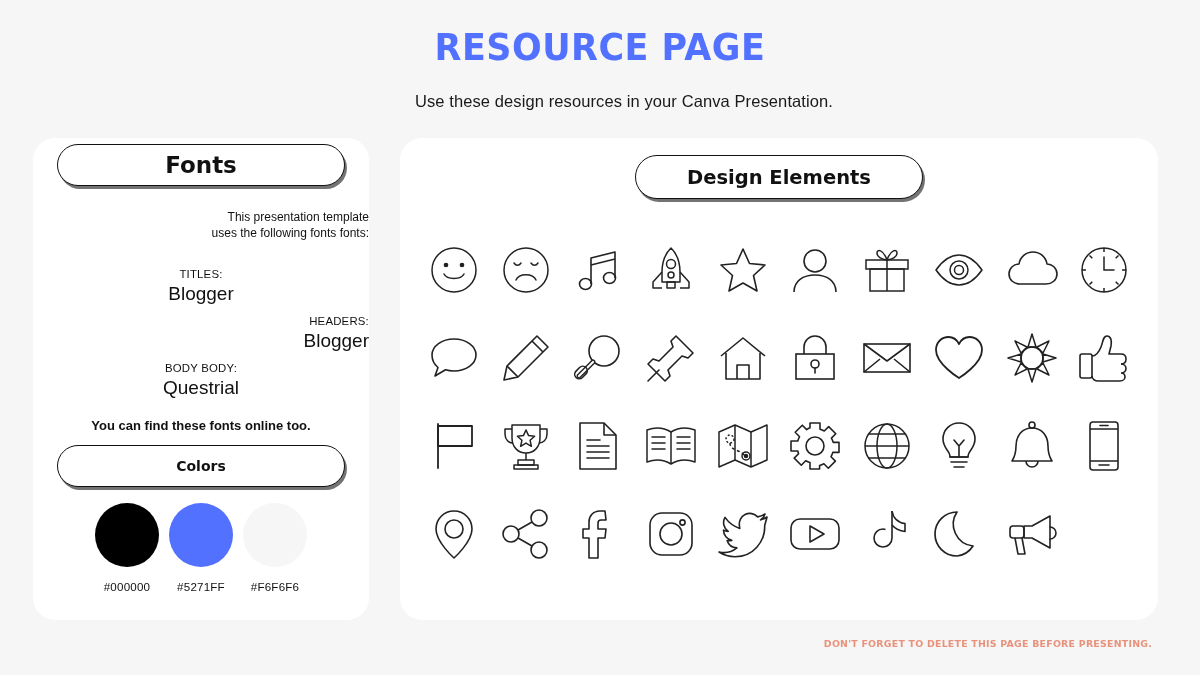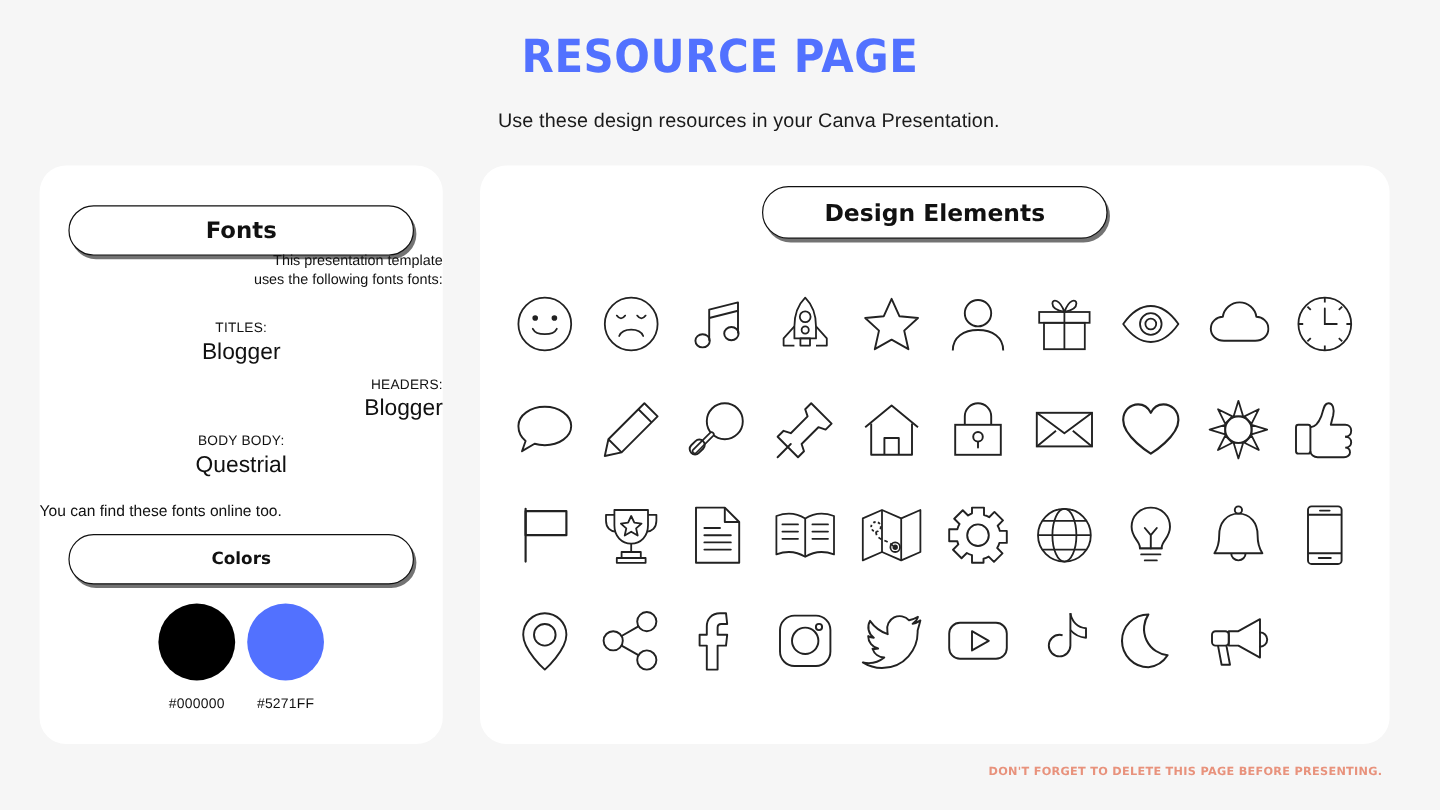--- a/index.html
+++ b/index.html
@@ -46,21 +46,21 @@
     position: absolute;
     border: 1.6px solid #111;
     border-radius: 999px;
     background: #fff;
     box-shadow: 2px 3px 0 rgba(0,0,0,.55);
     display: flex; align-items: center; justify-content: center;
     font-family: "DejaVu Sans", sans-serif;
     font-weight: 700;
     color: #111;
   }
-  .pill-fonts   { left: 24px;  top: 33px; width: 288px; height: 42px; font-size: 19px; }
+  .pill-fonts   { left: 24px;  top: 6px; width: 288px; height: 42px; font-size: 23px; }
   .pill-colors  { left: 24px;  top: 307px; width: 288px; height: 42px; font-size: 14px; }
   .pill-design  { left: 235px; top: 17px; width: 288px; height: 44px; font-size: 19.5px; }
 
   
   .fonts-intro {
     position: absolute; left: 0; top: 72px; width: 336px;
     text-align: right; font-size: 12px; line-height: 1.33; color: #111;
   }
   .font-block { position: absolute; left: 0; width: 336px; text-align: center; }
   .font-block .kind {
@@ -68,21 +68,21 @@
   }
   .font-block .name {
     font-size: 19px; color: #111; line-height: 1.25; margin-top: 1px;
   }
   .fb-titles  { top: 130px; }
   .fb-headers { top: 177px; text-align: right; }
   .fb-body    { top: 224px; }
 
   .fonts-outro {
     position: absolute; left: 0; top: 280px; width: 336px;
-    font-size: 13px; color: #111;
+    text-align: center; font-size: 13px; color: #111; font-weight: bold;
   }
 
   
   .swatches {
     position: absolute; left: 0; top: 365px; width: 336px;
     display: flex; justify-content: center; gap: 0;
   }
   .swatch { width: 74px; text-align: center; }
   .swatch .dot {
     width: 64px; height: 64px; border-radius: 50%; margin: 0 auto;
@@ -153,20 +153,24 @@
 
     <div class="swatches">
       <div class="swatch">
         <div class="dot" id="dot0" style="background: rgb(0, 0, 0);"></div>
         <div class="hex">#000000</div>
       </div>
       <div class="swatch">
         <div class="dot" id="dot1" style="background: rgb(82, 113, 255);"></div>
         <div class="hex">#5271FF</div>
       </div>
+      <div class="swatch">
+        <div class="dot" id="dot2" style="background: rgb(246, 246, 246);"></div>
+        <div class="hex">#F6F6F6</div>
+      </div>
     </div>
   </div>
 
   <div class="panel panel-right">
 
     <div class="pill pill-design">
       <span>Design Elements</span>
     </div>
 
     <div class="icon-grid">

